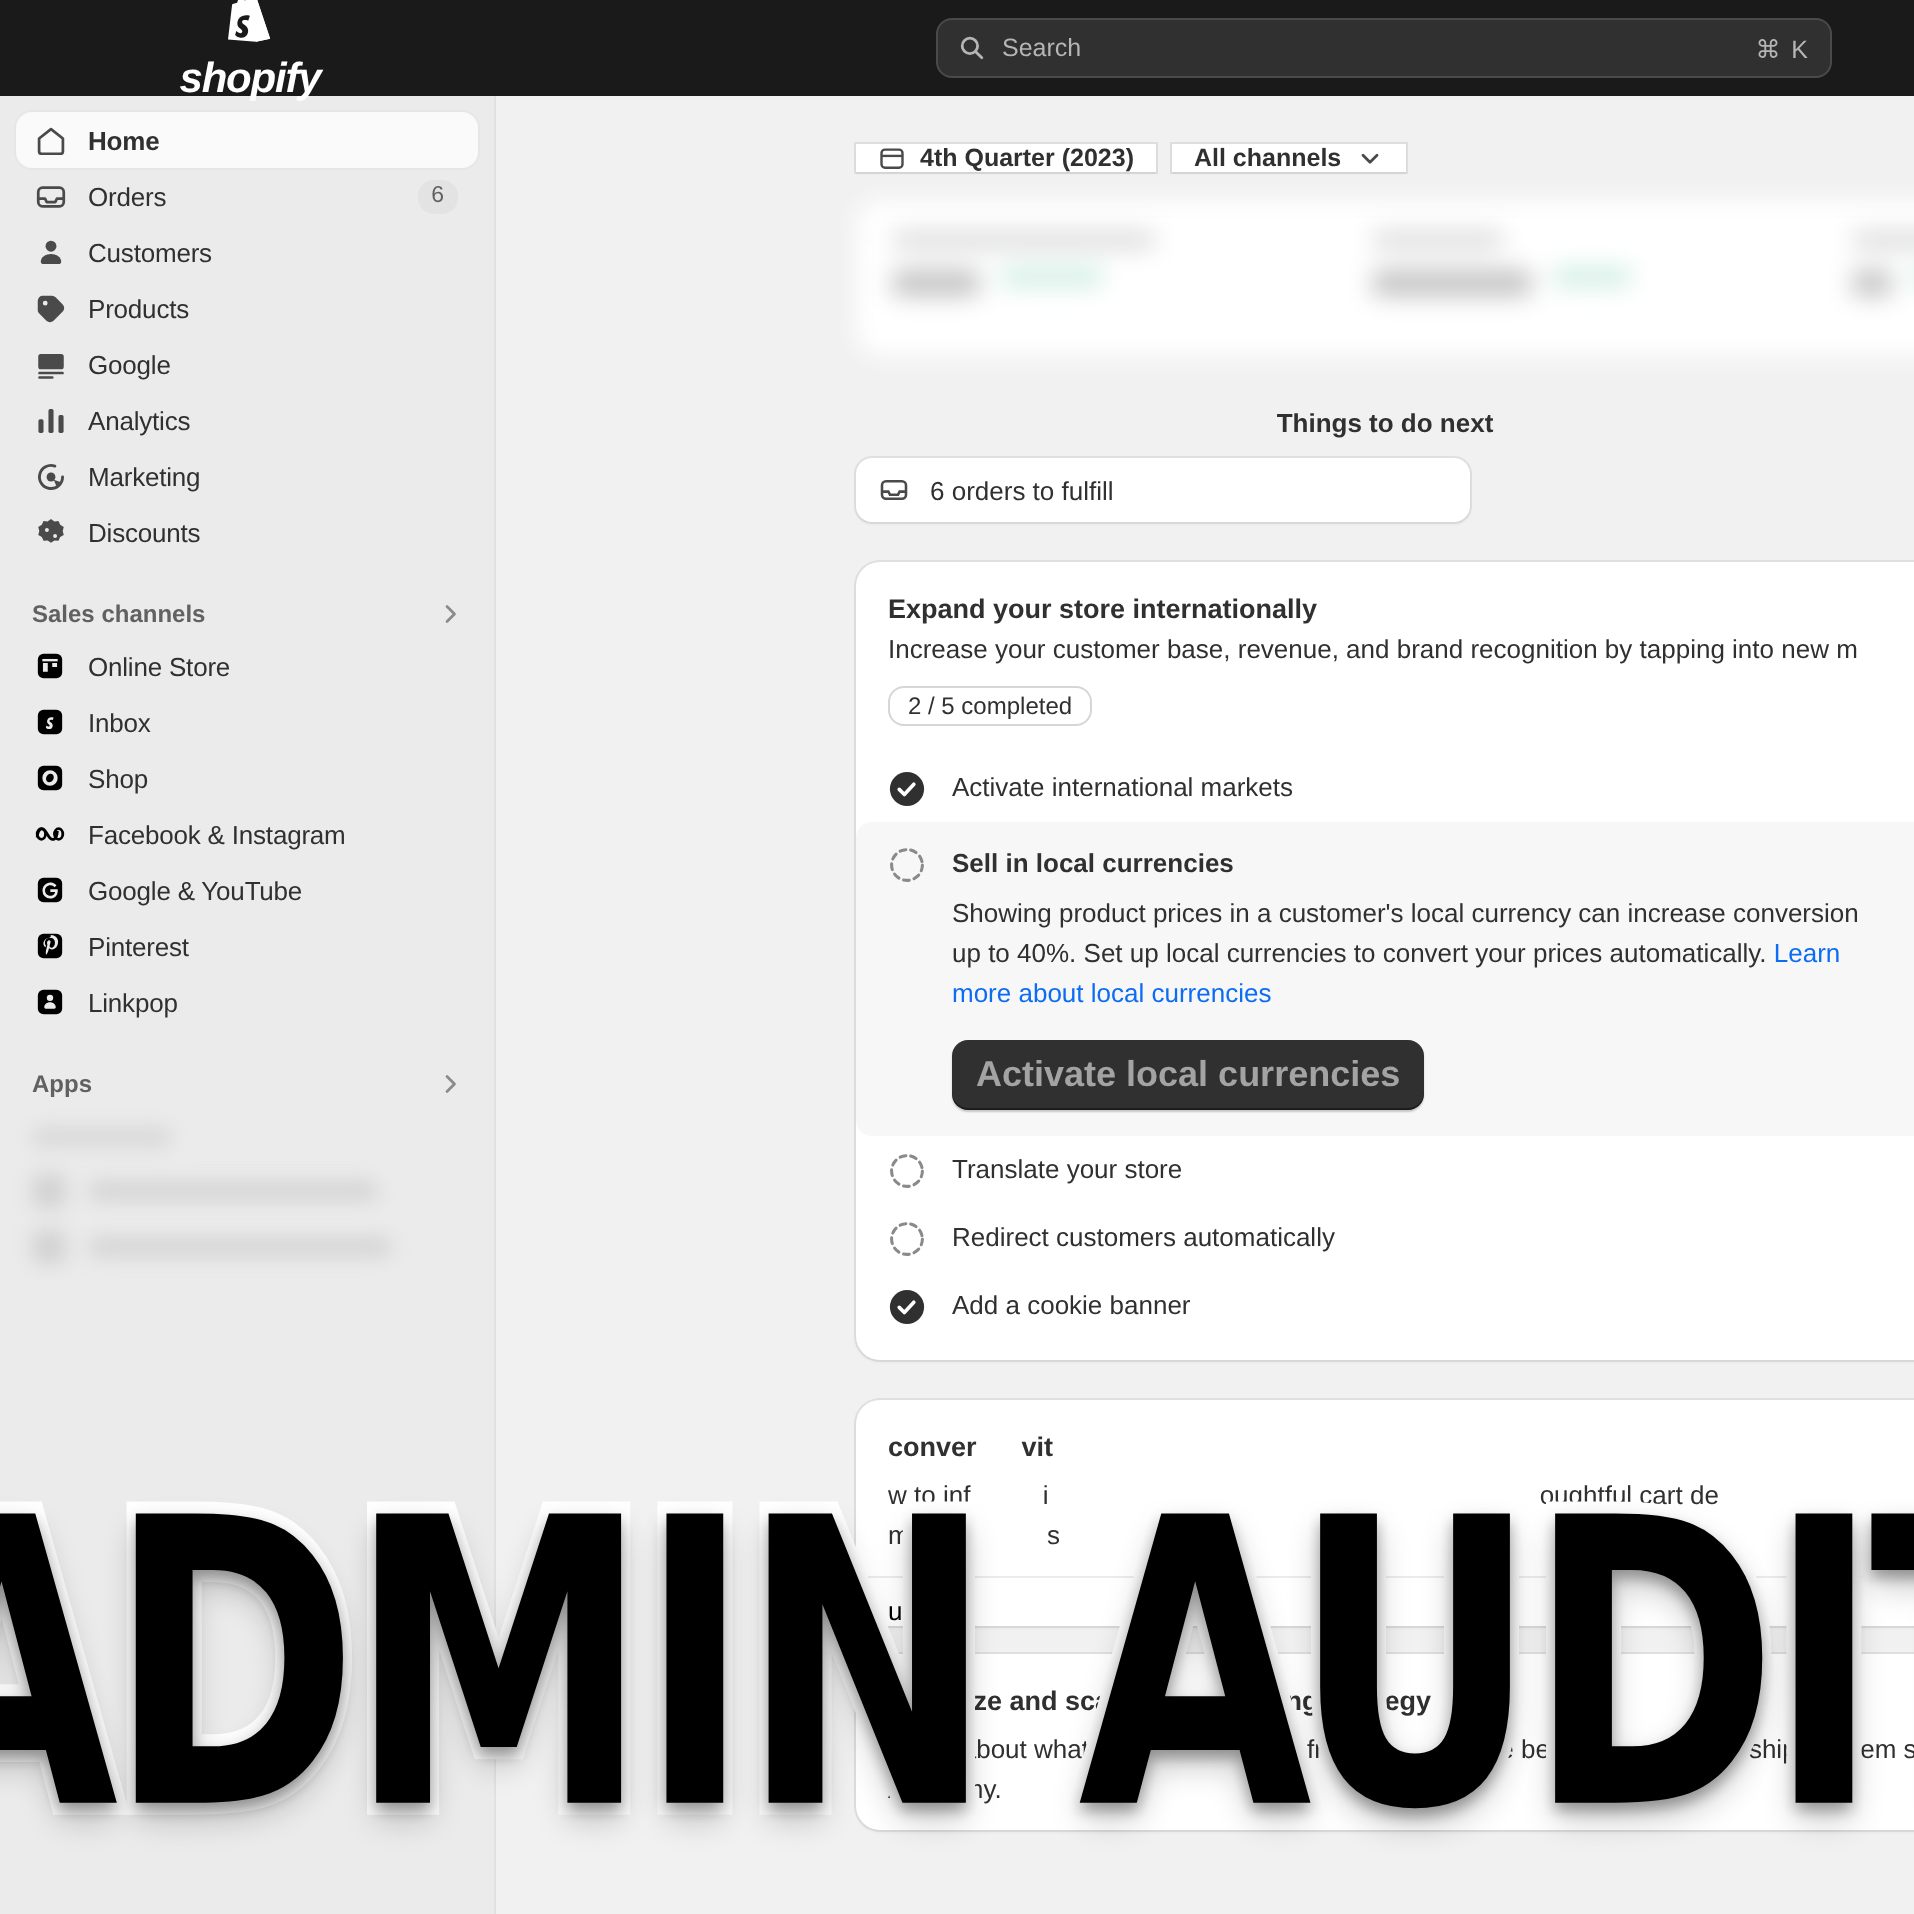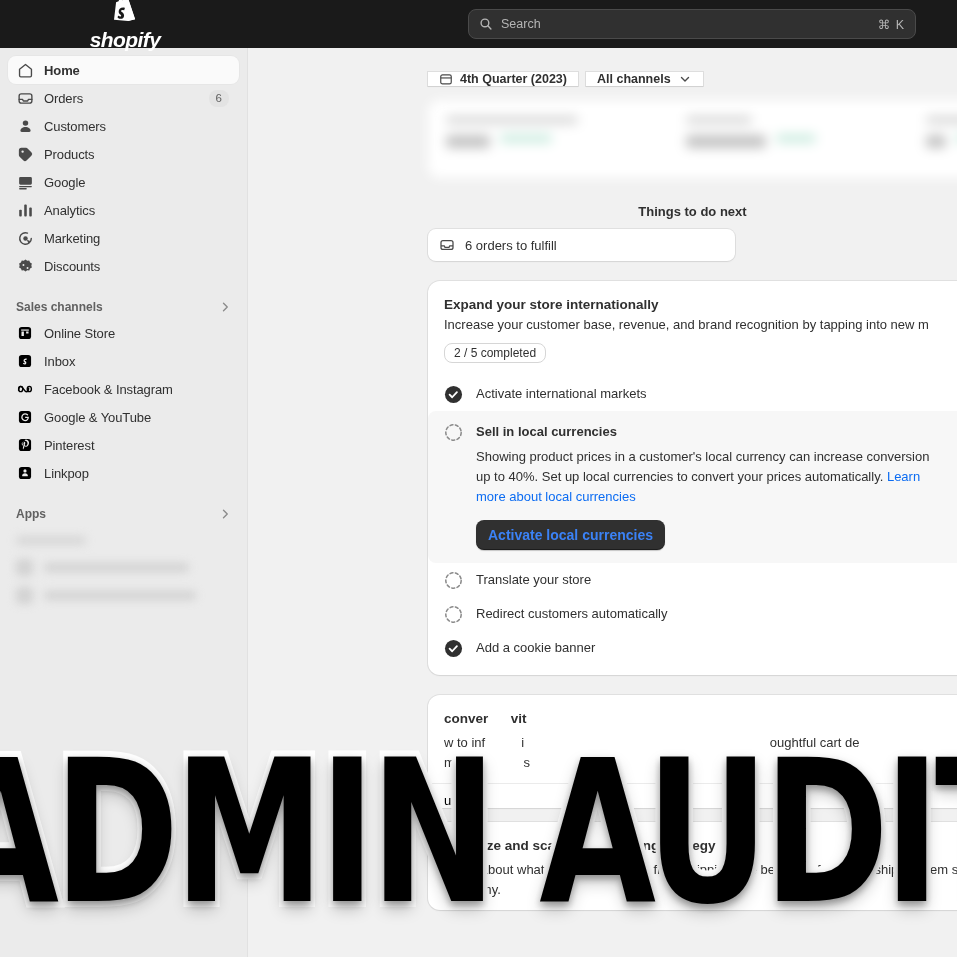--- a/index.html
+++ b/index.html
@@ -178,22 +178,22 @@
   .t-body { flex: 1; min-width: 0; }
   .t-name { font-size: 13px; color: #303030; line-height: 19px; }
   .task.open .t-name { font-weight: bold; }
   .t-desc {
     font-size: 13px; color: #303030;
     line-height: 20px; margin-top: 6px; max-width: 458px;
   }
   .link { color: #0c6cf2; text-decoration: none; cursor: pointer; }
   .btn-dark {
     display: inline-block; margin-top: 13px;
-    background: #303030; color: #3b82f6;
-    font-size: 14px; font-weight: bold;
+    background: #303030; color: #a3a3a3;
+    font-size: 18px; font-weight: bold;
     border: 0; border-radius: 8px;
     padding: 7px 12px; cursor: pointer;
     box-shadow: inset 0 -1px 0 rgba(0,0,0,.4), 0 1px 1px rgba(0,0,0,.2);
     font-family: "Liberation Sans", sans-serif;
   }
 
   .card-split { border-top: 1px solid #ebebeb; margin-top: 10px; }
   .card-body-wrap { font-size: 13px; color: #303030; line-height: 20px; margin-top: 7px; }
   .link-row { padding: 9px 16px 0 16px; font-size: 13px; }
 
@@ -344,20 +344,29 @@
           <span class="nav-label">Online Store</span>
         </div>
         <div class="nav-item">
           <span class="ch-ico">
             <svg viewBox="0 0 20 20" fill="currentColor">
               <rect x="2.4" y="2.4" width="15.2" height="15.2" rx="3.6"></rect>
               <path fill="#ebebeb" d="M12.2 7.4l-.5 1.5s-.5-.25-1.1-.25c-.85 0-.9.53-.9.67 0 .74 2 1 2 2.8 0 1.4-.9 2.3-2.1 2.3-1.45 0-2.2-.9-2.2-.9l.4-1.3s.77.67 1.4.67c.42 0 .6-.33.6-.57 0-.97-1.64-1.01-1.64-2.65 0-1.38.98-2.7 3-2.7.78 0 1.04.23 1.04.23z"></path>
             </svg>
           </span>
           <span class="nav-label">Inbox</span>
+        </div>
+        <div class="nav-item">
+          <span class="ch-ico">
+            <svg viewBox="0 0 20 20" fill="currentColor">
+              <rect x="2.4" y="2.4" width="15.2" height="15.2" rx="3.6"></rect>
+              <path fill="#ebebeb" d="M10 5.2a4.8 4.8 0 100 9.6 4.8 4.8 0 000-9.6zm.35 2.2c1.25 0 2 .85 2 2.1 0 1.45-1.05 3.1-2.85 3.1-1.2 0-1.95-.8-1.95-2 0-1.55 1.1-3.2 2.8-3.2z"></path>
+            </svg>
+          </span>
+          <span class="nav-label">Shop</span>
         </div>
         <div class="nav-item">
           <span class="ch-ico">
             <svg viewBox="0 0 20 20" fill="none" stroke="currentColor" stroke-width="1.75">
               <path d="M2 12.1c0-2.6 1.1-5.3 2.9-5.3 1.6 0 2.4 1.6 3.4 3.3 1 1.7 1.8 3.3 3.4 3.3 1.8 0 2.9-2.7 2.9-5.3"></path>
               <ellipse cx="4.6" cy="10" rx="2.6" ry="3.3"></ellipse>
               <ellipse cx="15.4" cy="10" rx="2.6" ry="3.3"></ellipse>
             </svg>
           </span>
           <span class="nav-label">Facebook &amp; Instagram</span>

